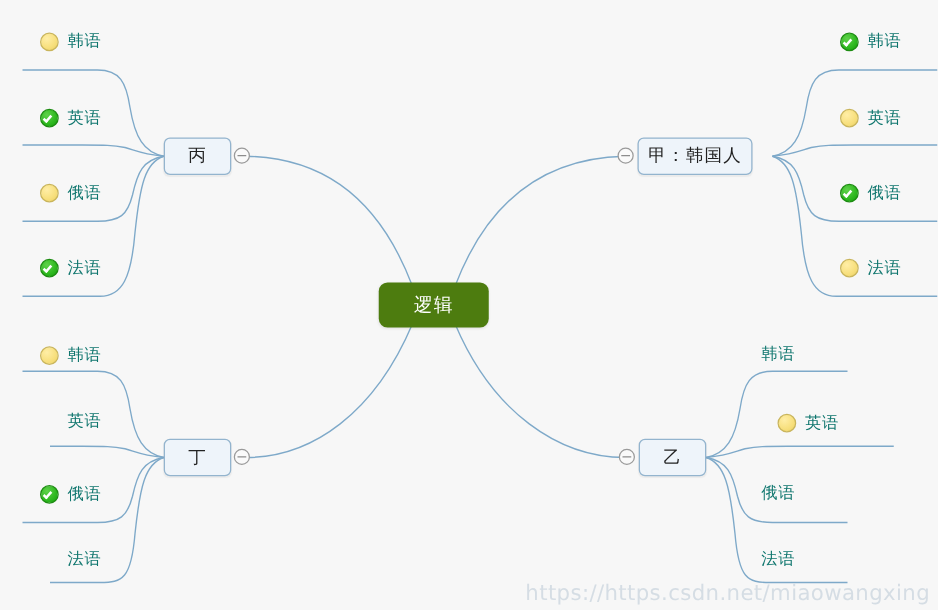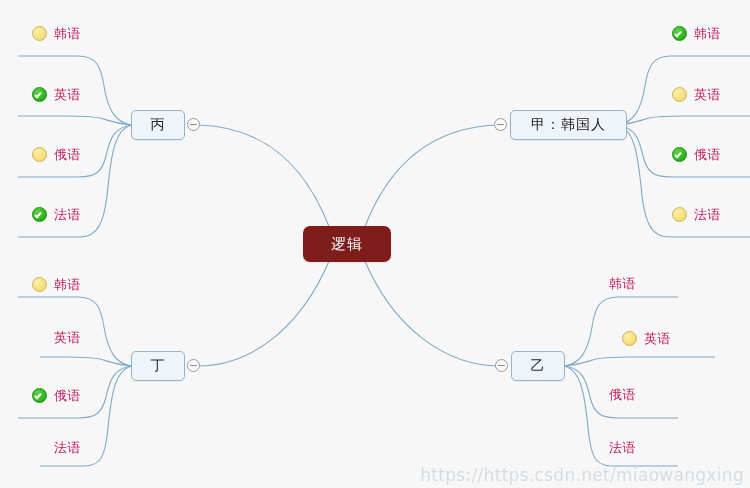--- a/index.html
+++ b/index.html
@@ -32,21 +32,21 @@
   .node {
     position: absolute;
     box-sizing: border-box;
     display: flex;
     align-items: center;
     justify-content: center;
     white-space: nowrap;
   }
   
   .root-node {
-    background: #7f1d1d;
+    background: #4d7c0f;
     color: #ffffff;
     border-radius: 7px;
     font-size: 15px;
     letter-spacing: 1px;
     box-shadow: 0 1px 2px rgba(0,0,0,0.08);
   }
   
   .branch-node {
     background: #eef4fa;
     border: 1px solid #93b4ce;
@@ -55,21 +55,21 @@
     font-size: 14px;
     letter-spacing: 1px;
     box-shadow: 0 1px 1px rgba(0,0,0,0.05);
   }
   
   .leaf {
     position: absolute;
     display: flex;
     align-items: center;
     font-size: 13px;
-    color: #be185d;
+    color: #0f766e;
     white-space: nowrap;
     letter-spacing: 0.5px;
   }
   .leaf-icon {
     width: 15px;
     height: 15px;
     border-radius: 50%;
     margin-right: 7px;
     flex: 0 0 auto;
     position: relative;
@@ -206,21 +206,21 @@
   </div>
   <div class="leaf" style="left:32px; top:388px;">
     <span class="leaf-icon icon-check"></span>
     <span class="leaf-label">俄语</span>
   </div>
   <div class="leaf" style="left:54px; top:441px;">
 
     <span class="leaf-label">法语</span>
   </div>
 
-  <div class="node branch-node" style="left:510px; top:110px; width:117px; height:30px;">
+  <div class="node branch-node" style="left:510px; top:110px; width:92px; height:30px;">
     <span>甲：韩国人</span>
   </div>
   <div class="toggle" style="left:494px; top:118px;"></div>
 
   <div class="leaf" style="left:672px; top:26px;">
     <span class="leaf-icon icon-check"></span>
     <span class="leaf-label">韩语</span>
   </div>
   <div class="leaf" style="left:672px; top:87px;">
     <span class="leaf-icon icon-yellow"></span>

